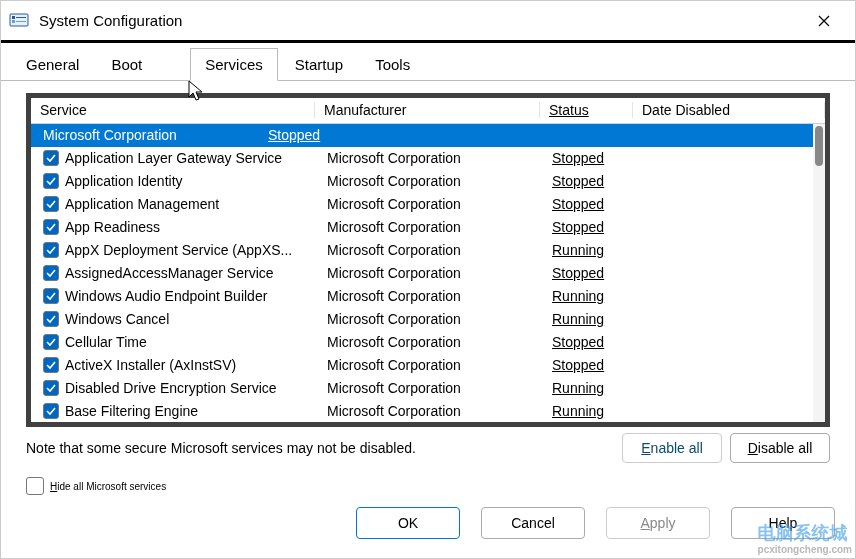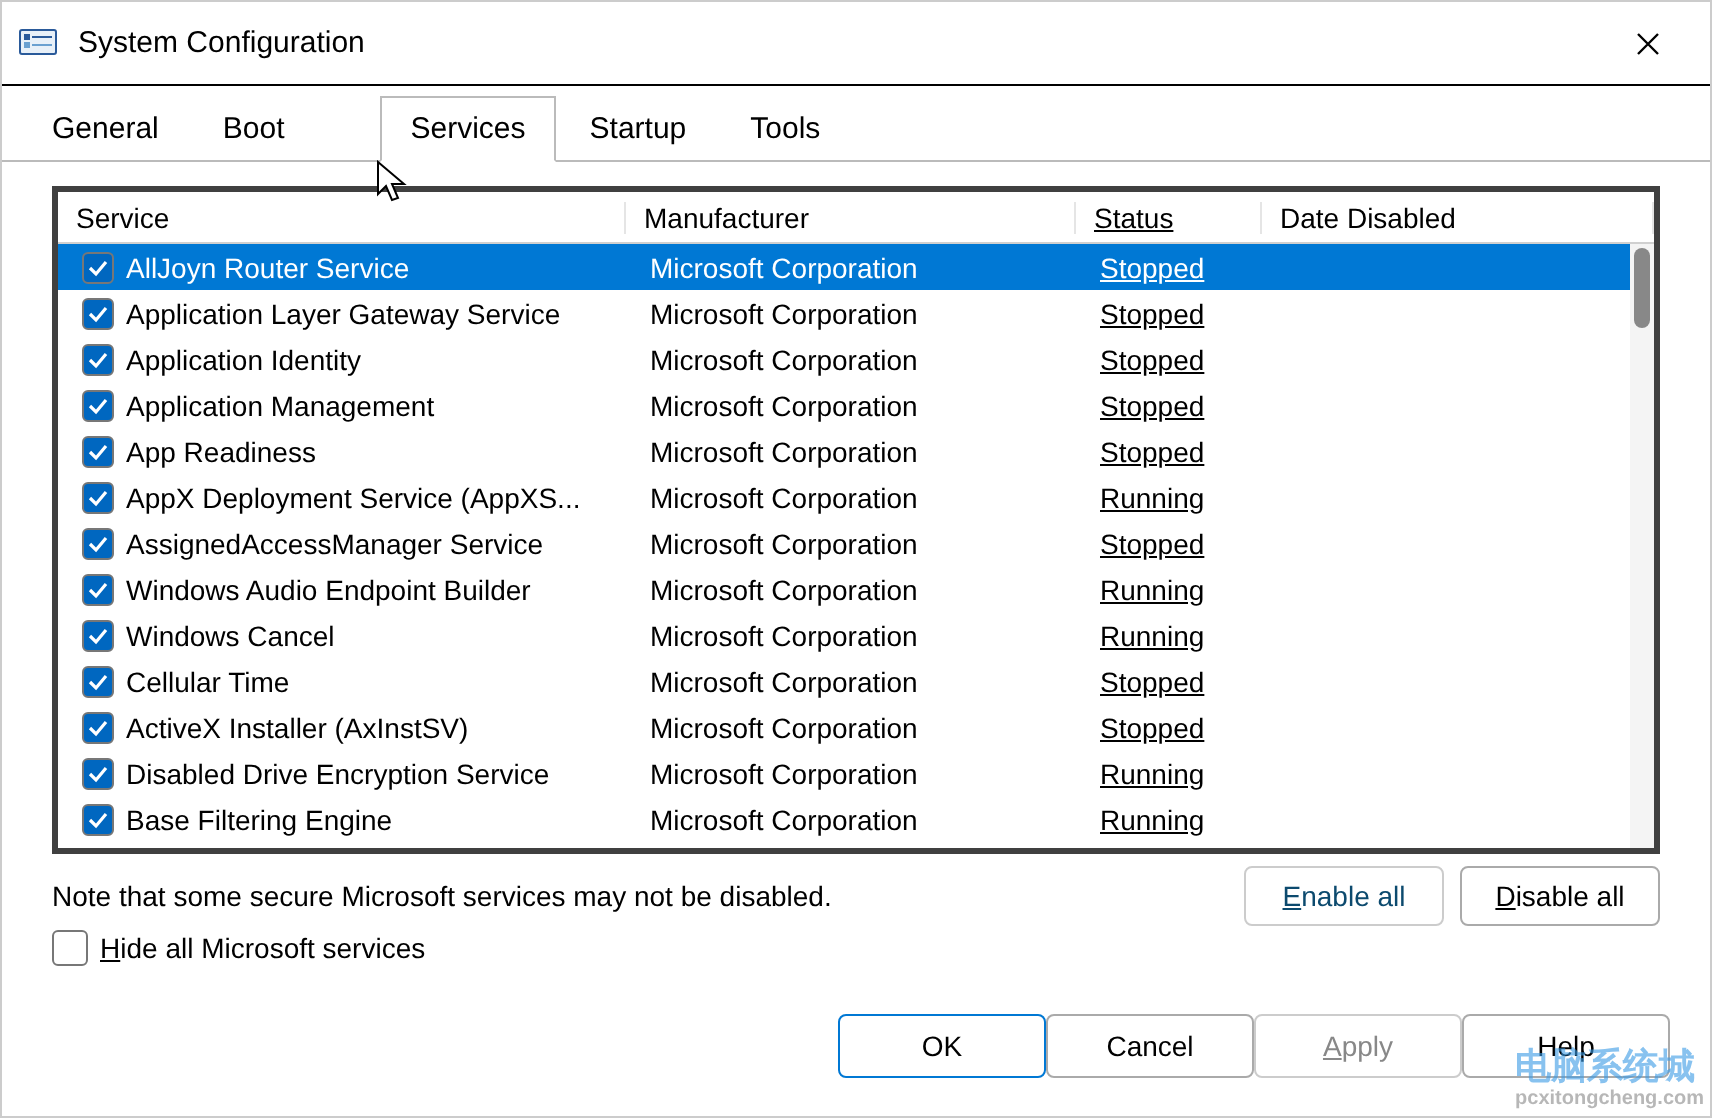--- a/index.html
+++ b/index.html
@@ -21,21 +21,21 @@
     border: 1px solid #ccc;
     display: flex;
     flex-direction: column;
   }
   
   .titlebar {
     height: 42px;
     display: flex;
     align-items: center;
     padding: 0 8px;
-    border-bottom: 1px solid #000000;
+    border-bottom: 3px solid #000000;
   }
   .app-icon {
     width: 20px; height: 20px;
     margin-right: 10px;
     display: inline-flex; align-items: center; justify-content: center;
   }
   .title-text {
     flex: 1;
     font-size: 15px;
   }
@@ -78,21 +78,21 @@
   }
   
   .services-panel {
     padding: 12px 25px 0 25px;
     flex: 1;
     display: flex;
     flex-direction: column;
     min-height: 0;
   }
   .table-wrap {
-    border: 3px solid #404040;
+    border: 5px solid #404040;
     position: relative;
     display: flex;
     flex-direction: column;
     height: 334px;
     background: #fff;
   }
   .thead-row, .tbody-row {
     display: flex;
     align-items: center;
     width: 100%;
@@ -163,39 +163,39 @@
     font-size: 14px;
     margin-left: 8px;
     cursor: pointer;
     display: inline-flex; align-items: center; justify-content: center;
   }
   .btn.disabled { color: #0c4a6e; border-color: #ccc; cursor: default; }
   
   .hide-ms-row {
     display: flex;
     align-items: center;
-    margin-top: 2px;
-    font-size: 14px;
+    margin-top: 14px;
+    font-size: 10px;
   }
   .big-cb {
     width: 18px; height: 18px;
     border: 1px solid #777;
     border-radius: 3px;
     margin-right: 6px;
     background: #fff;
     cursor: pointer;
   }
   
   .bottom-bar {
     height: 60px;
     display: flex;
     align-items: center;
     justify-content: flex-end;
     padding: 0 20px 10px 0;
-    gap: 0;
+    gap: 21px;
   }
   .btn-main {
     height: 32px;
     width: 104px;
     border: 1px solid #aaa;
     border-radius: 4px;
     background: #fff;
     font-size: 14px;
     cursor: pointer;
   }
@@ -255,28 +255,20 @@
     <div class="table-wrap">
 
       <div class="thead-row">
         <div class="th col-service">Service</div>
         <div class="th col-manu">Manufacturer</div>
         <div class="th col-status">Status</div>
         <div class="th col-date">Date Disabled</div>
       </div>
       <div class="tbody" id="services-body">
           <div class="tbody-row selected">
-            <div class="td col-service">
-              <span class="cb">
-                <svg viewBox="0 0 10 10">
-                  <path d="M1 5 L4 8 L9 2" stroke="#fff" stroke-width="1.6" fill="none"></path>
-                </svg>
-              </span>
-              <span>AllJoyn Router Service</span>
-            </div>
             <div class="td col-manu">Microsoft Corporation</div>
             <div class="td col-status">Stopped</div>
             <div class="td col-date"></div>
           </div>
           <div class="tbody-row">
             <div class="td col-service">
               <span class="cb">
                 <svg viewBox="0 0 10 10">
                   <path d="M1 5 L4 8 L9 2" stroke="#fff" stroke-width="1.6" fill="none"></path>
                 </svg>

